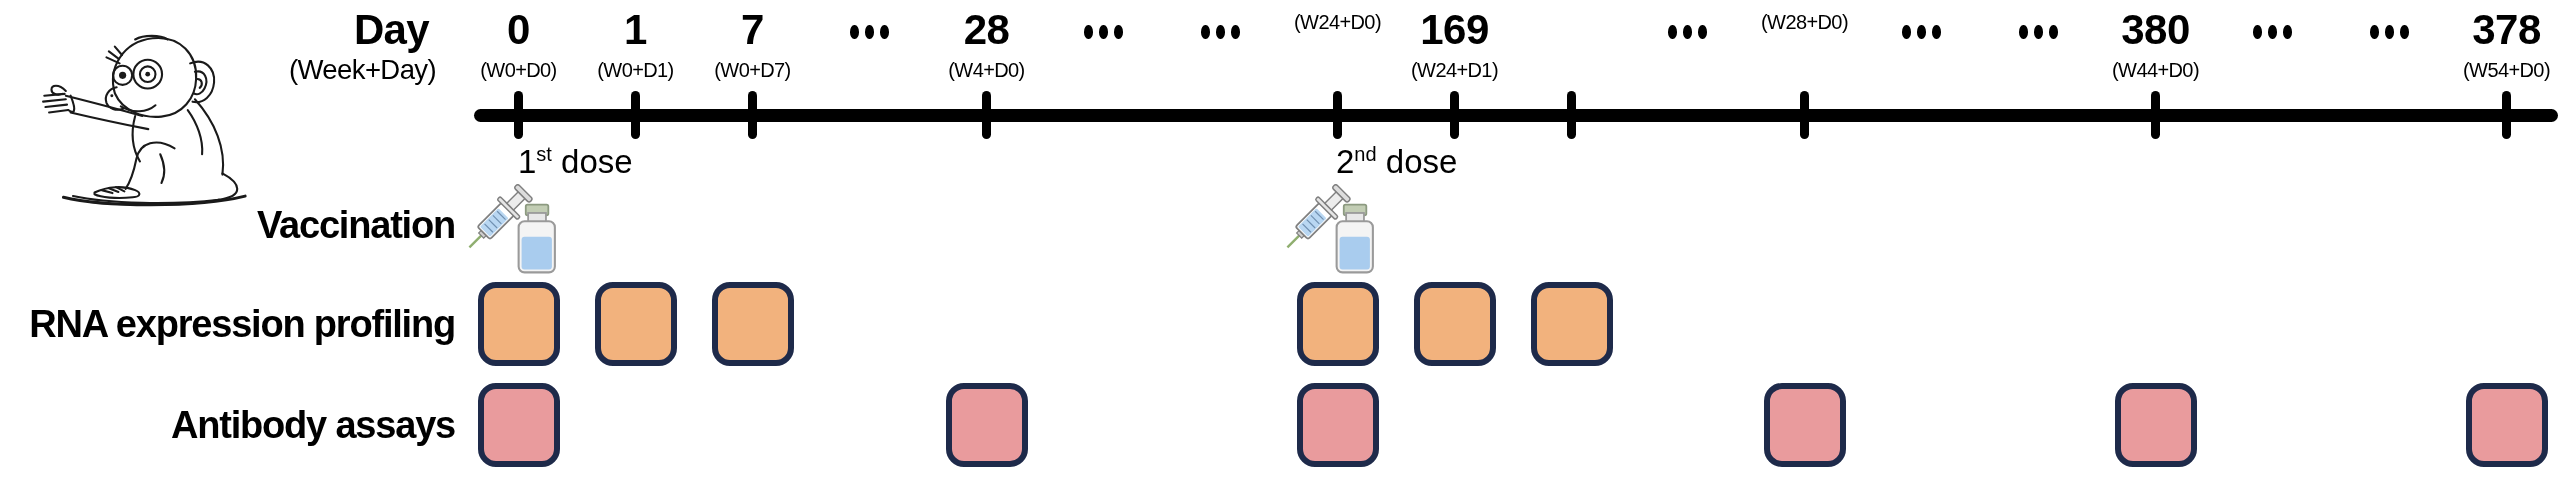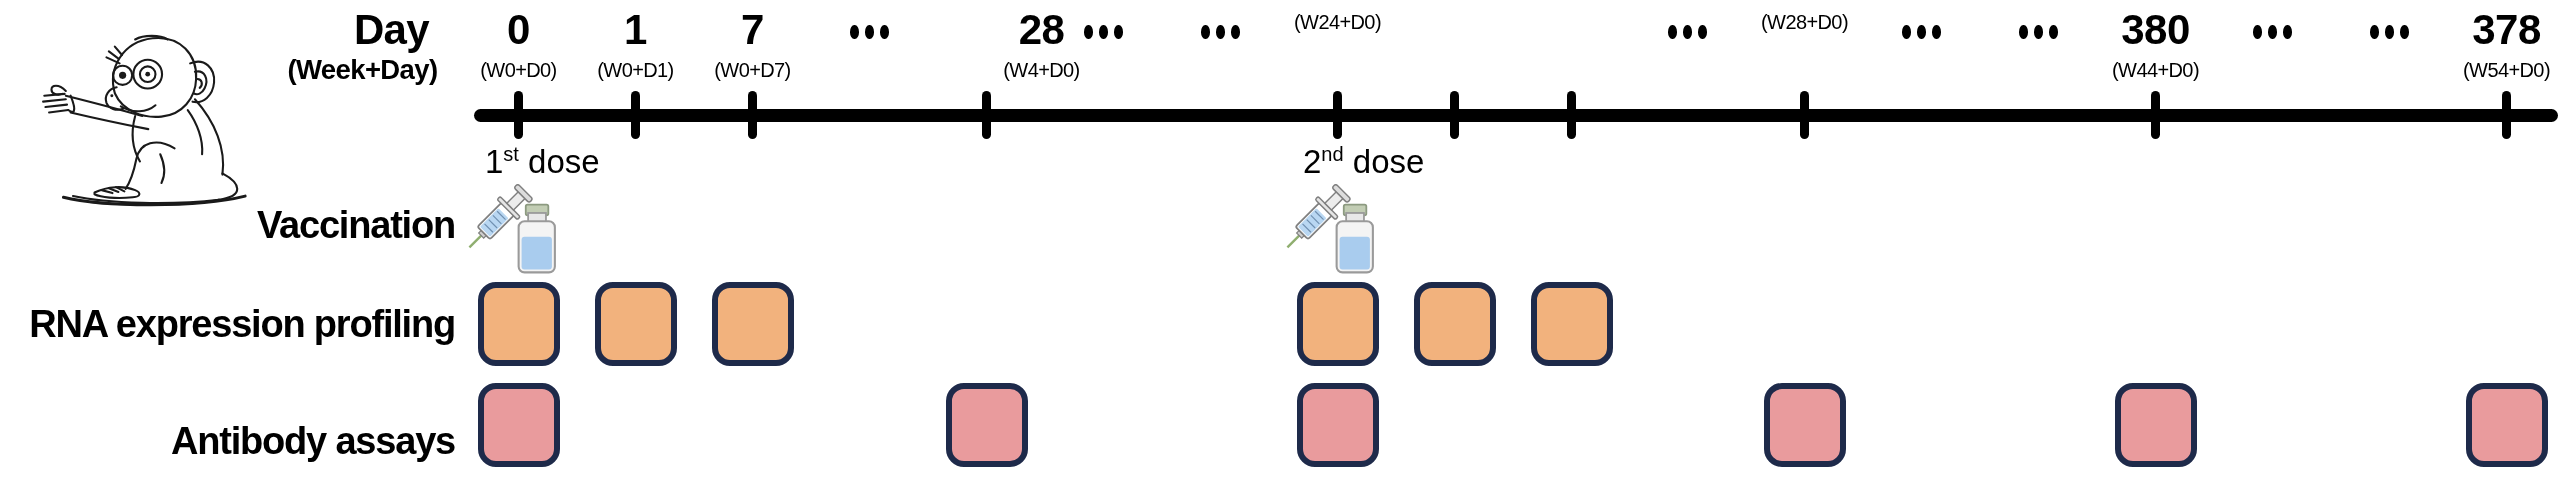--- a/index.html
+++ b/index.html
@@ -10,29 +10,29 @@
   
   .bar{position:absolute;left:474px;top:109px;width:2084px;height:12.5px;
        background:#000;border-radius:6.6px;}
   .tick{position:absolute;top:91px;width:9px;height:48px;margin-left:-4.8px;
         background:#000;border-radius:4.8px;}
 
   
   .hdr-day{position:absolute;left:332px;top:6px;width:119px;text-align:center;
            font-weight:bold;font-size:42px;line-height:48px;letter-spacing:-0.6px;}
   .hdr-wd{position:absolute;left:267px;top:54px;width:191px;text-align:center;
-          font-size:27.5px;line-height:32px;letter-spacing:-0.6px;font-weight:bold;}
+          font-size:27.5px;line-height:32px;letter-spacing:-0.6px;}
   .slot{position:absolute;top:6px;width:143px;margin-left:-72px;text-align:center;}
   .day-num{font-weight:bold;font-size:42px;line-height:48px;letter-spacing:-0.6px;}
   .sub{font-size:20px;line-height:32px;letter-spacing:-0.6px;white-space:nowrap;}
   .dotrow{display:flex;justify-content:center;gap:6.6px;margin-top:19px;}
   .dot{width:8.4px;height:13.7px;border-radius:50%;background:#000;}
 
   
-  .dose{position:absolute;top:143px;font-size:33px;line-height:38px;}
+  .dose{position:absolute;top:143px;font-size:33px;line-height:38px;margin-left:33px;}
   .dose sup{font-size:20px;vertical-align:super;line-height:0;}
 
   
   .rowlabel{position:absolute;left:0;width:455px;text-align:right;
             font-weight:bold;font-size:38px;line-height:43px;letter-spacing:-1.2px;
             white-space:nowrap;}
 
   
   .box{position:absolute;width:70px;height:72px;margin-left:-41px;
        border:6px solid #1E2A4A;border-radius:18px;}
@@ -130,40 +130,44 @@
     <div class="day-num">7</div>
     <div class="sub">(W0+D7)</div>
   </div>
   <div class="slot" style="left:870px">
     <div class="dotrow">
         <i class="dot"></i>
         <i class="dot"></i>
         <i class="dot"></i>
       </div>
   </div>
-  <div class="slot" style="left:1042px">
+  <div class="slot" style="left:987px">
     <div class="day-num">28</div>
     <div class="sub">(W4+D0)</div>
   </div>
   <div class="slot" style="left:1104px">
     <div class="dotrow">
         <i class="dot"></i>
         <i class="dot"></i>
         <i class="dot"></i>
       </div>
   </div>
   <div class="slot" style="left:1221px">
     <div class="dotrow">
         <i class="dot"></i>
         <i class="dot"></i>
         <i class="dot"></i>
       </div>
   </div>
   <div class="slot" style="left:1338px">
     <div class="sub">(W24+D0)</div>
+  </div>
+  <div class="slot" style="left:1455px">
+    <div class="day-num">169</div>
+    <div class="sub">(W24+D1)</div>
   </div>
   <div class="slot" style="left:1688px">
     <div class="dotrow">
         <i class="dot"></i>
         <i class="dot"></i>
         <i class="dot"></i>
       </div>
   </div>
   <div class="slot" style="left:1805px">
     <div class="sub">(W28+D0)</div>
@@ -203,21 +207,21 @@
   <div class="slot" style="left:2507px">
     <div class="day-num">378</div>
     <div class="sub">(W54+D0)</div>
   </div>
 
   <div class="dose" style="left:485px"><span>1</span><sup>st</sup><span> dose</span></div>
   <div class="dose" style="left:1303px"><span>2</span><sup>nd</sup><span> dose</span></div>
 
   <div class="rowlabel" style="top:303px">RNA expression profiling</div>
   <div class="rowlabel" style="top:204px">Vaccination</div>
-  <div class="rowlabel" style="top:420px">Antibody assays</div>
+  <div class="rowlabel" style="top:404px">Antibody assays</div>
 
   <div class="iconwrap" style="left:461px;top:184px">
     <svg width="101" height="93" viewBox="0 0 170 155">
 
       <g>
         <rect x="109" y="34" width="38" height="18" rx="3" fill="#C2CDB4" stroke="#8C9A80" stroke-width="3"></rect>
         <rect x="113" y="48" width="30" height="17" fill="#E8E8E8" stroke="#9A9A9A" stroke-width="3"></rect>
         <rect x="97" y="62" width="61" height="86" rx="10" fill="#F4F4F4" stroke="#9A9A9A" stroke-width="3.5"></rect>
         <rect x="102" y="88" width="51" height="55" rx="5" fill="#A9CCEE"></rect>
       </g>

